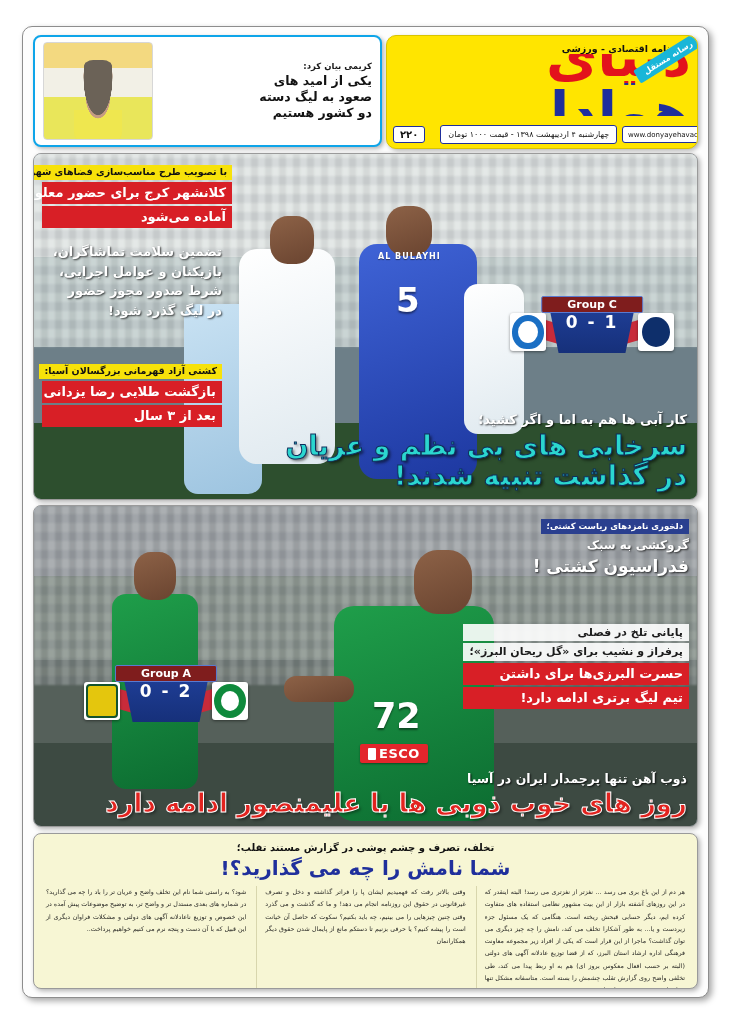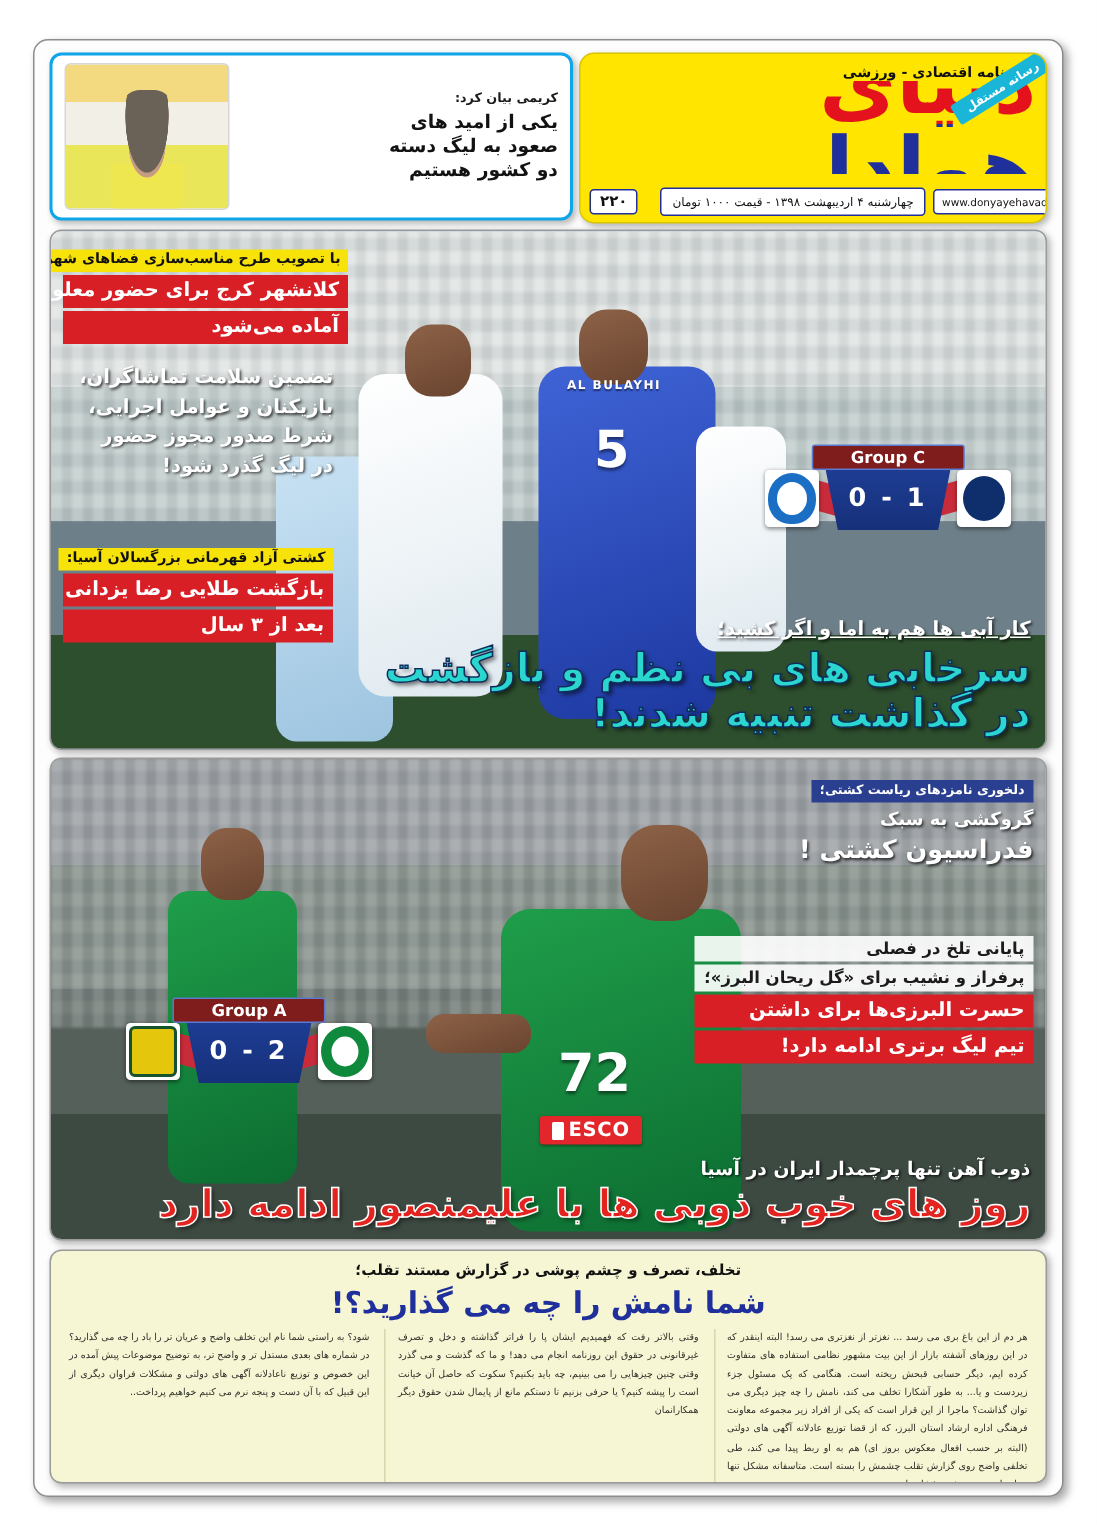--- a/index.html
+++ b/index.html
@@ -140,21 +140,21 @@
     box-shadow:0 1px 2px rgba(0,0,0,.4);
   }
   .esco:before{content:"";width:8px;height:12px;background:#fff;border-radius:1px;}
   
   .score-widget{position:absolute;width:168px;height:56px;}
   .sw-center{
     position:absolute;left:40px;right:40px;top:4px;bottom:0;
     background:linear-gradient(#20409a,#16307a);
     clip-path:polygon(0 0,100% 0,88% 100%,12% 100%);
     display:flex;align-items:flex-end;justify-content:center;
-    padding-bottom:11px;
+    padding-bottom:21px;
   }
   .sw-group{
     position:absolute;left:50%;top:-1px;transform:translateX(-50%);
     background:#7f1d1d;color:#fff;font-size:11px;font-weight:bold;
     padding:1px 25px;border-radius:2px;direction:ltr;white-space:nowrap;z-index:3;
     border:1px solid #5a7ad0;
   }
   .sw-score{
     color:#fff;font-size:17px;font-weight:bold;direction:ltr;letter-spacing:2px;
     position:relative;z-index:2;
@@ -199,21 +199,21 @@
   }
   .hl-ban-white{
     display:block;background:rgba(255,255,255,.9);color:#1b1b1b;
     font-size:11px;font-weight:bold;padding:1px 6px;margin-bottom:2px;
     white-space:nowrap;line-height:1.4;
   }
   
   .hero{position:absolute;text-align:right;direction:rtl;}
   .hero-kicker{
     color:#fff;font-size:13px;font-weight:bold;line-height:1.4;
-    text-shadow:1px 1px 2px rgba(0,0,0,.8);margin-bottom:1px;white-space:nowrap;text-decoration:underline;
+    text-shadow:1px 1px 2px rgba(0,0,0,.8);margin-bottom:1px;white-space:nowrap;
   }
   .hero-line{
     color:#2bd6cf;font-size:27px;font-weight:bold;line-height:1.12;
     -webkit-text-stroke:1px #0f2d5c;
     text-shadow:2px 2px 3px rgba(0,0,0,.55);
     white-space:nowrap;
   }
   .hero2-kicker{
     color:#fff;font-size:12.5px;font-weight:bold;line-height:1.4;
     text-shadow:1px 1px 2px rgba(0,0,0,.85);margin-bottom:1px;white-space:nowrap;
@@ -316,21 +316,21 @@
     </div>
 
     <div class="hl-stack" style="left:8px;top:205px;width:180px;">
       <span class="hl-kicker-y">کشتی آزاد قهرمانی بزرگسالان آسیا:</span>
       <span class="hl-red">بازگشت طلایی رضا یزدانی</span>
       <span class="hl-red">بعد از ۳ سال</span>
     </div>
 
     <div class="hero" style="right:10px;bottom:8px;">
       <div class="hero-kicker">کار آبی ها هم به اما و اگر کشید؛</div>
-      <div class="hero-line">سرخابی های بی نظم و بازگشت</div>
+      <div class="hero-line">سرخابی های بی نظم و عریان</div>
       <div class="hero-line">در گذاشت تنبیه شدند!</div>
     </div>
   </div>
 
   <div class="feature" id="feature2">
     <div class="photo1" style="background:linear-gradient(180deg,#8a8f93 0 22%,#6e7a72 22% 48%,#55605a 48% 74%,#3d4a42 74% 100%);">
       <div class="crowd"></div>
 
       <div class="pl p-green" style="left:78px;top:88px;width:86px;height:195px;"></div>
       <div class="pl skin" style="left:100px;top:46px;width:42px;height:48px;"></div>

